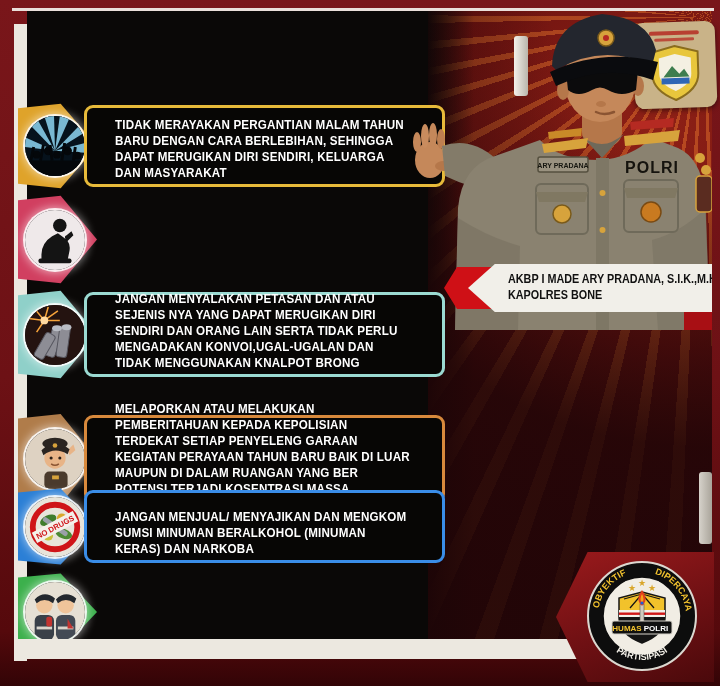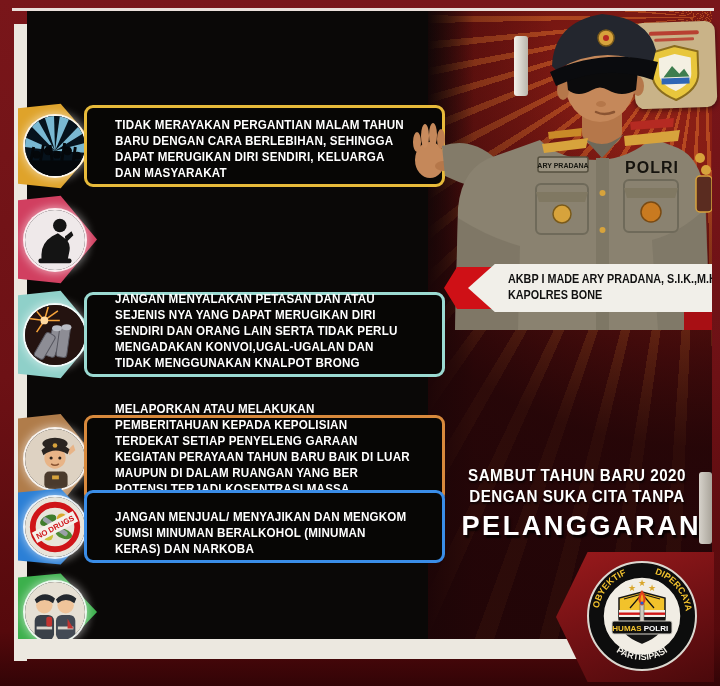--- a/index.html
+++ b/index.html
@@ -283,25 +283,20 @@
 
   <div class="abs caption">
     <div class="cap-chevron"></div>
     <div class="cap-banner">
       <div class="cap-name">AKBP I MADE ARY PRADANA, S.I.K.,M.H.</div>
       <div class="cap-role">KAPOLRES BONE</div>
     </div>
     <div class="cap-tab"></div>
   </div>
 
-  <div class="abs closing">
-    <div class="cl-line">SAMBUT TAHUN BARU 2020</div>
-    <div class="cl-line">DENGAN SUKA CITA TANPA</div>
-    <div class="cl-big">PELANGGARAN</div>
-  </div>
   <div class="abs closing-bar"></div>
 
   <div class="abs bottom-strip"></div>
 
   <div class="abs logo">
     <div class="logo-hex"></div>
     <svg class="logo-badge" viewBox="0 0 112 112">
       <defs>
         <path id="arcTop" d="M 12 56 A 44 44 0 0 1 100 56"></path>
         <path id="arcBottom" d="M 12 56 A 44 44 0 0 0 100 56"></path>

